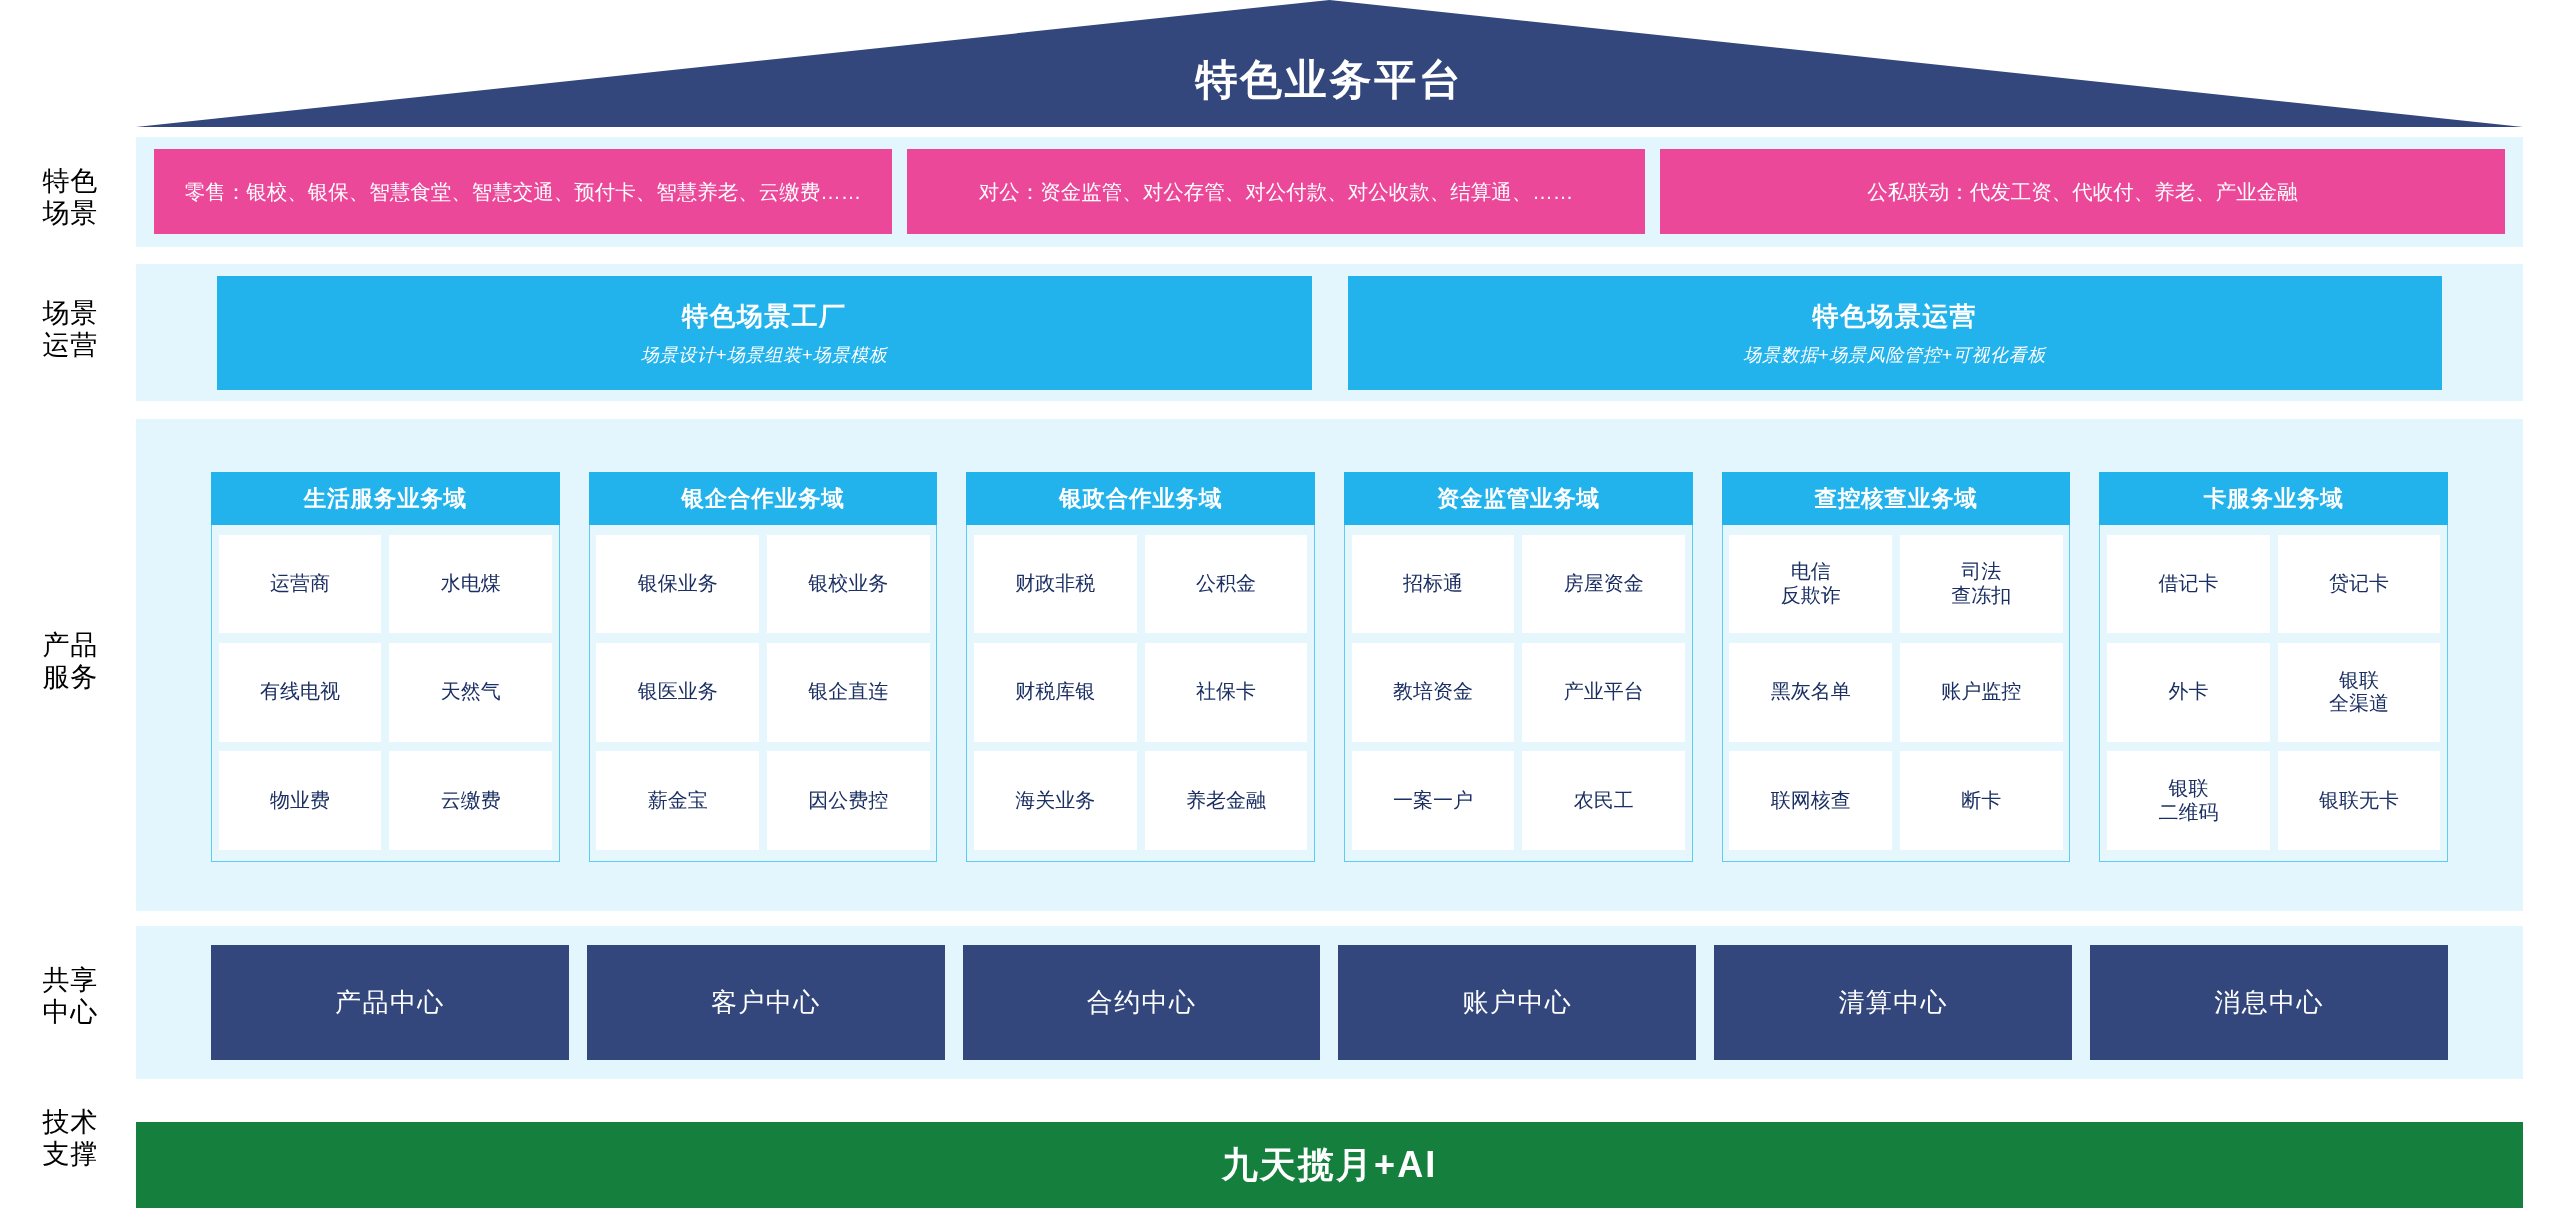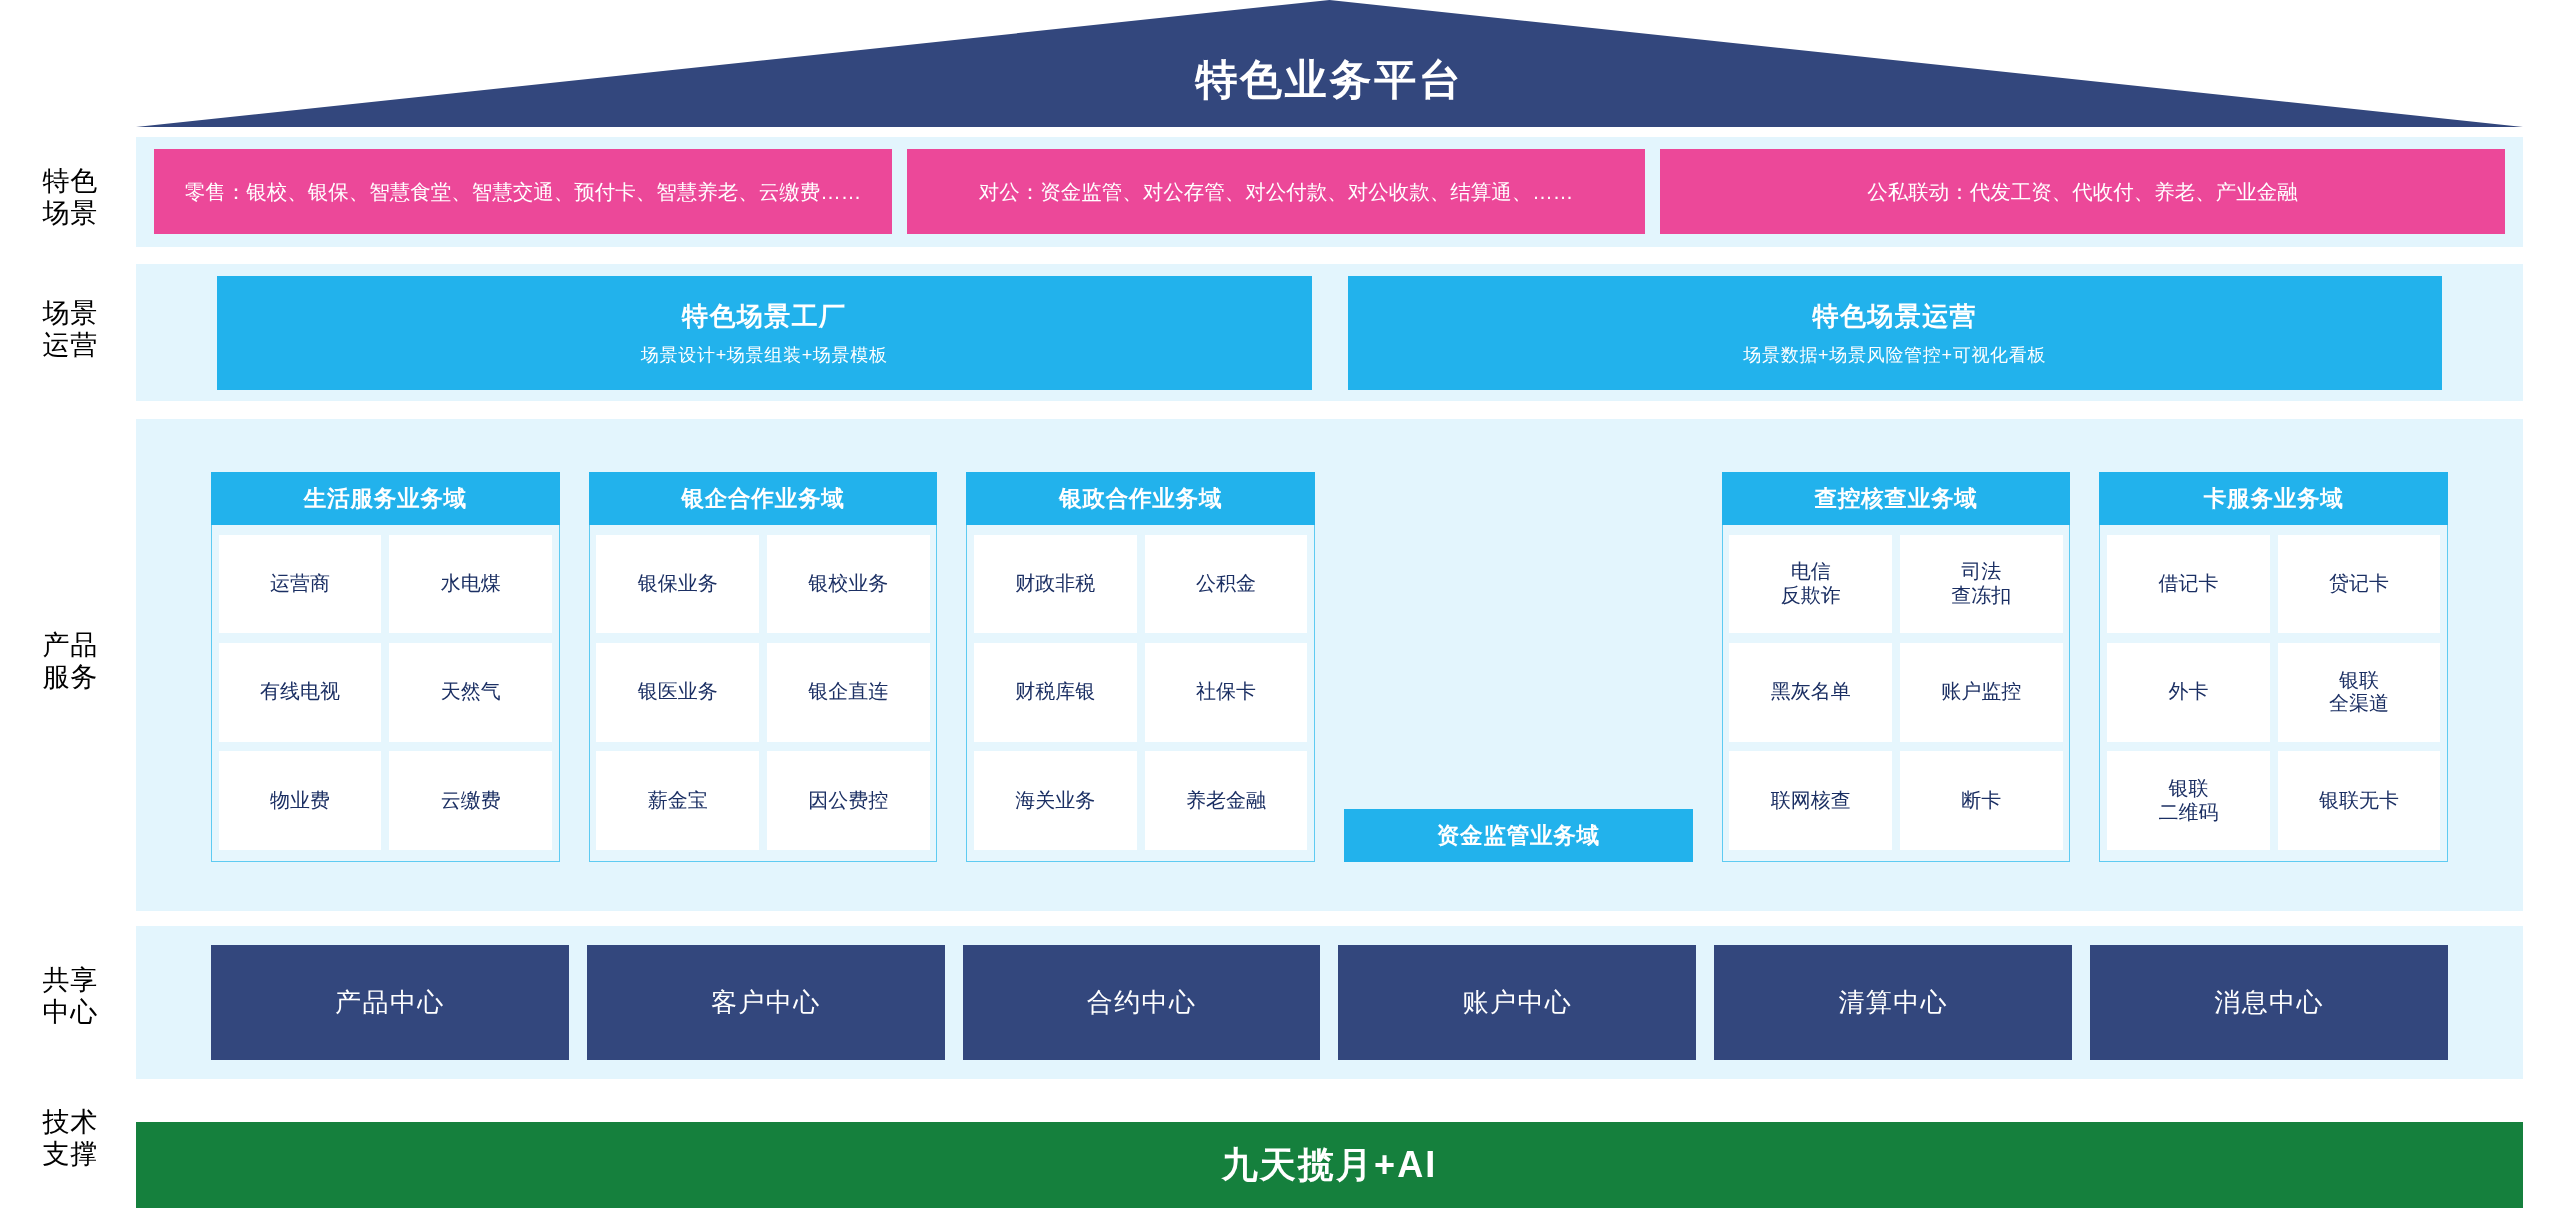--- a/index.html
+++ b/index.html
@@ -51,21 +51,21 @@
   .band-op{top:264px;height:137px;}
   .op-row{
     position:absolute;left:136px;top:276px;width:2387px;height:114px;
     display:flex;gap:36px;padding:0 81px;box-sizing:border-box;
   }
   .op-box{
     flex:1 1 0;background:#22b2ec;color:#ffffff;
     display:flex;flex-direction:column;align-items:center;justify-content:center;
   }
   .op-title{font-size:26px;font-weight:bold;letter-spacing:1.4px;margin-bottom:9px;}
-  .op-sub{font-size:18px;letter-spacing:0.7px;}
+  .op-sub{font-size:18px;letter-spacing:0.7px;font-style:italic;}
   
   .band-prod{top:419px;height:492px;}
   .prod-row{
     position:absolute;left:136px;top:472px;width:2387px;height:390px;
     display:flex;gap:29px;padding:0 75px;box-sizing:border-box;
   }
   .prod-col{flex:1 1 0;display:flex;flex-direction:column;justify-content:flex-end;}
   .prod-head{
     background:#22b2ec;color:#ffffff;height:53px;
     display:flex;align-items:center;justify-content:center;
@@ -195,20 +195,34 @@
           <div class="prod-cell">社保卡</div>
         </div>
         <div class="prod-pair">
           <div class="prod-cell">海关业务</div>
           <div class="prod-cell">养老金融</div>
         </div>
       </div>
     </div>
     <div class="prod-col">
       <div class="prod-head">资金监管业务域</div>
+      <div class="prod-body">
+        <div class="prod-pair">
+          <div class="prod-cell">招标通</div>
+          <div class="prod-cell">房屋资金</div>
+        </div>
+        <div class="prod-pair">
+          <div class="prod-cell">教培资金</div>
+          <div class="prod-cell">产业平台</div>
+        </div>
+        <div class="prod-pair">
+          <div class="prod-cell">一案一户</div>
+          <div class="prod-cell">农民工</div>
+        </div>
+      </div>
     </div>
     <div class="prod-col">
       <div class="prod-head">查控核查业务域</div>
       <div class="prod-body">
         <div class="prod-pair">
           <div class="prod-cell">电信<br>反欺诈</div>
           <div class="prod-cell">司法<br>查冻扣</div>
         </div>
         <div class="prod-pair">
           <div class="prod-cell">黑灰名单</div>

